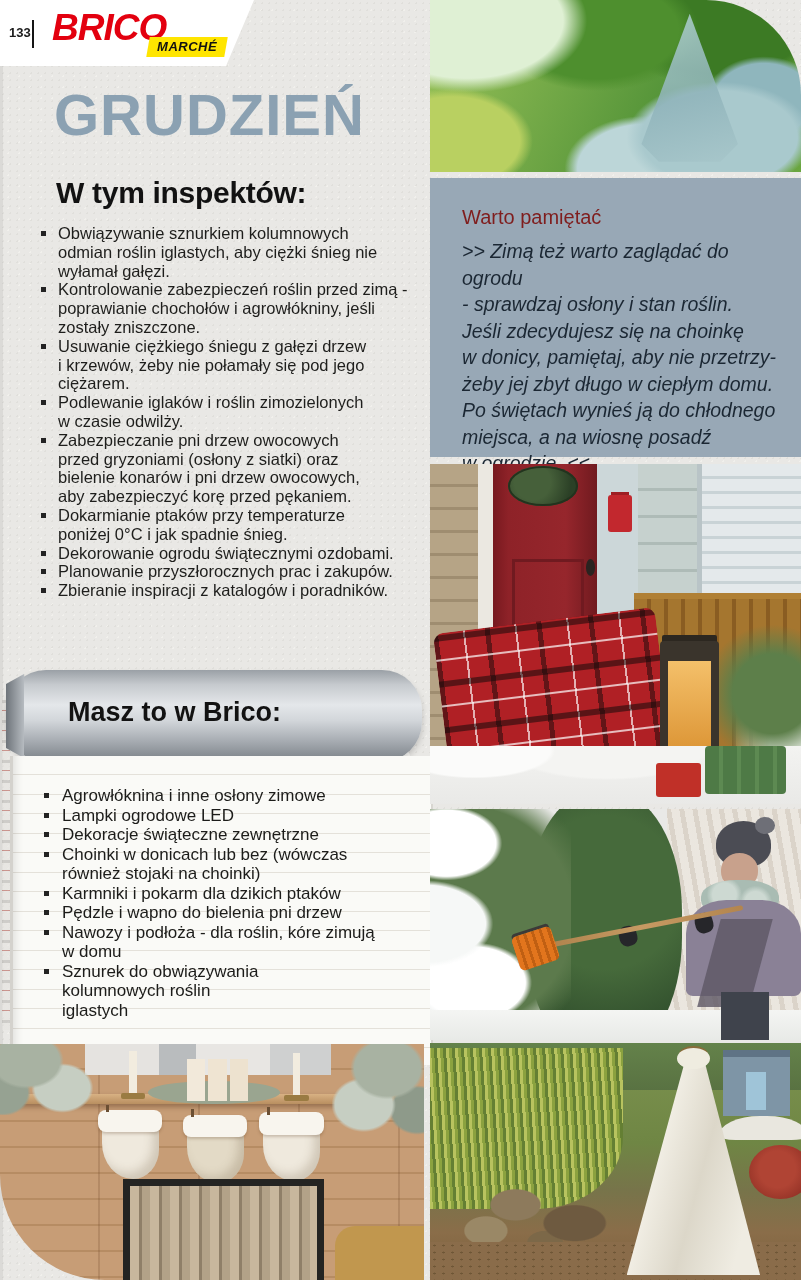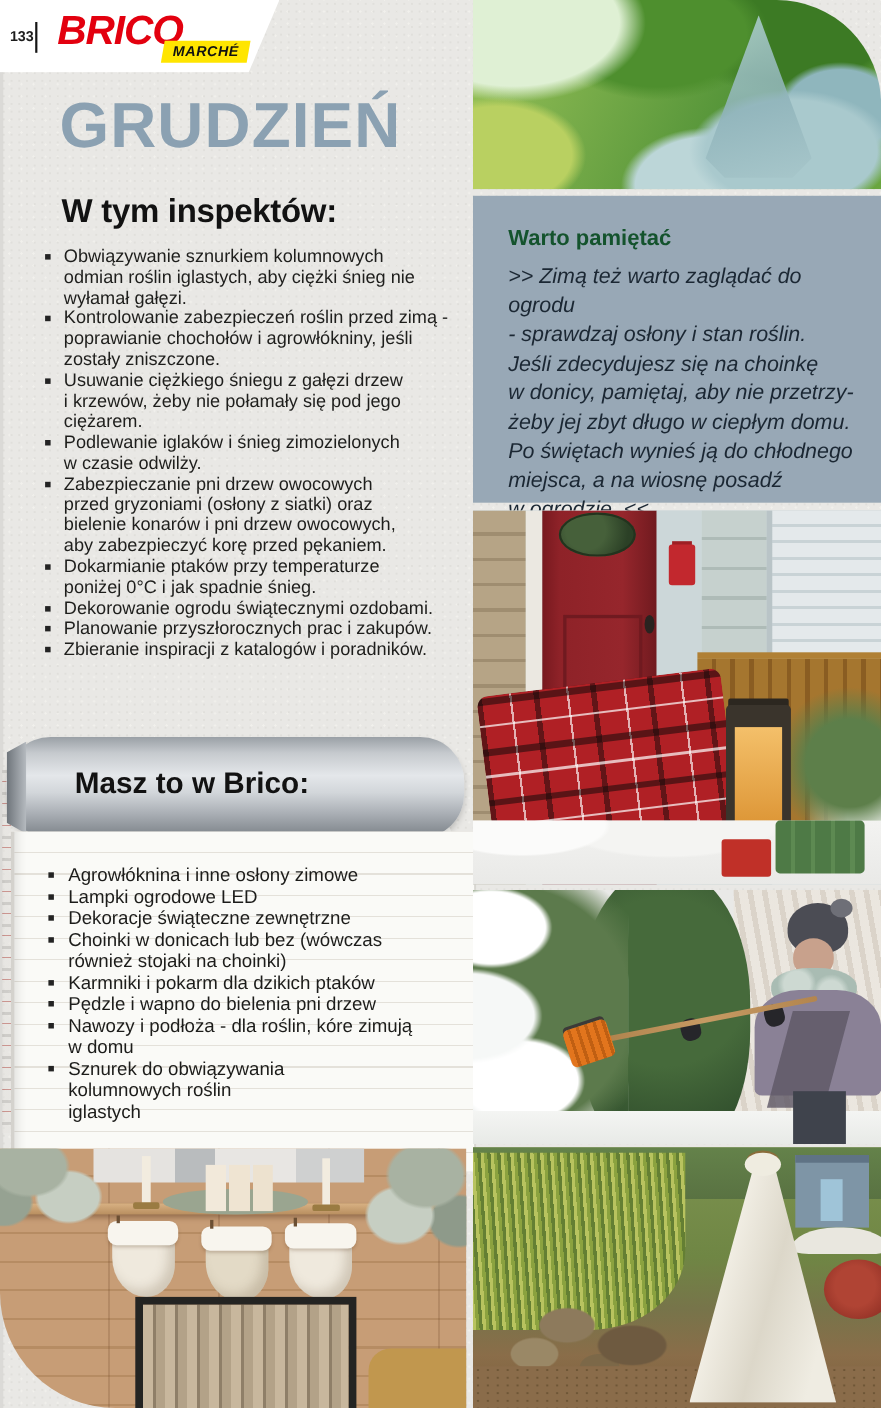--- a/index.html
+++ b/index.html
@@ -41,21 +41,21 @@
     background:repeating-linear-gradient(180deg,#b8b6b2 0 3px,#e6e4e0 3px 10px,#b2524a 10px 11px,#e6e4e0 11px 20px);opacity:.55;}
   .notepad{position:absolute;left:10px;top:756px;width:418px;height:309px;background:#fafaf7;
     background-image:repeating-linear-gradient(180deg,transparent 0 18.5px,#e4e1da 18.5px 19.5px);
     border-left:3px solid #d4d2cd;border-right:2px solid #d8d6d1;box-shadow:inset 10px 0 10px -8px rgba(0,0,0,.12);}
   .brico-list{position:absolute;left:28px;top:30px;width:372px;margin:0;padding:0;list-style:none;}
   .brico-list li{position:relative;padding-left:21px;font-size:17px;line-height:19.5px;color:#1c1c1a;white-space:pre-line;}
   .brico-list li::before{content:"";position:absolute;left:3px;top:7px;width:5px;height:5px;background:#232323;}
 
   
   .remember-box{position:absolute;left:430px;top:178px;width:371px;height:279px;background:#98a8b6;}
-  .remember-heading{position:absolute;left:32px;top:28px;font-size:20px;font-weight:700;color:#14532d;}
+  .remember-heading{position:absolute;left:32px;top:28px;font-size:20px;font-weight:400;color:#7f1d1d;}
   .remember-text{position:absolute;left:32px;top:60px;width:320px;font-style:italic;font-size:19.5px;line-height:26.5px;color:#1b2733;}
 
   
   .photo{position:absolute;overflow:hidden;}
   .photo *{position:absolute;}
 
   .photo-conifers{left:430px;top:0;width:371px;height:172px;border-top-right-radius:95px;
     background:
       radial-gradient(150px 90px at 78% 80%,#a9c9cd 0 52%,rgba(169,201,205,0) 62%),
       radial-gradient(130px 85px at 58% 98%,#bcd6d8 0 52%,rgba(188,214,216,0) 62%),
@@ -202,21 +202,21 @@
 wyłamał gałęzi.</span></li>
 
       <li><span class="li-text">Kontrolowanie zabezpieczeń roślin przed zimą -
 poprawianie chochołów i agrowłókniny, jeśli
 zostały zniszczone.</span></li>
 
       <li><span class="li-text">Usuwanie ciężkiego śniegu z gałęzi drzew
 i krzewów, żeby nie połamały się pod jego
 ciężarem.</span></li>
 
-      <li><span class="li-text">Podlewanie iglaków i śnieg zimozielonych
+      <li><span class="li-text">Podlewanie iglaków i roślin zimozielonych
 w czasie odwilży.</span></li>
 
       <li><span class="li-text">Zabezpieczanie pni drzew owocowych
 przed gryzoniami (osłony z siatki) oraz
 bielenie konarów i pni drzew owocowych,
 aby zabezpieczyć korę przed pękaniem.</span></li>
 
 
       <li><span class="li-text">Dokarmianie ptaków przy temperaturze
 poniżej 0°C  i jak spadnie śnieg.</span></li>

